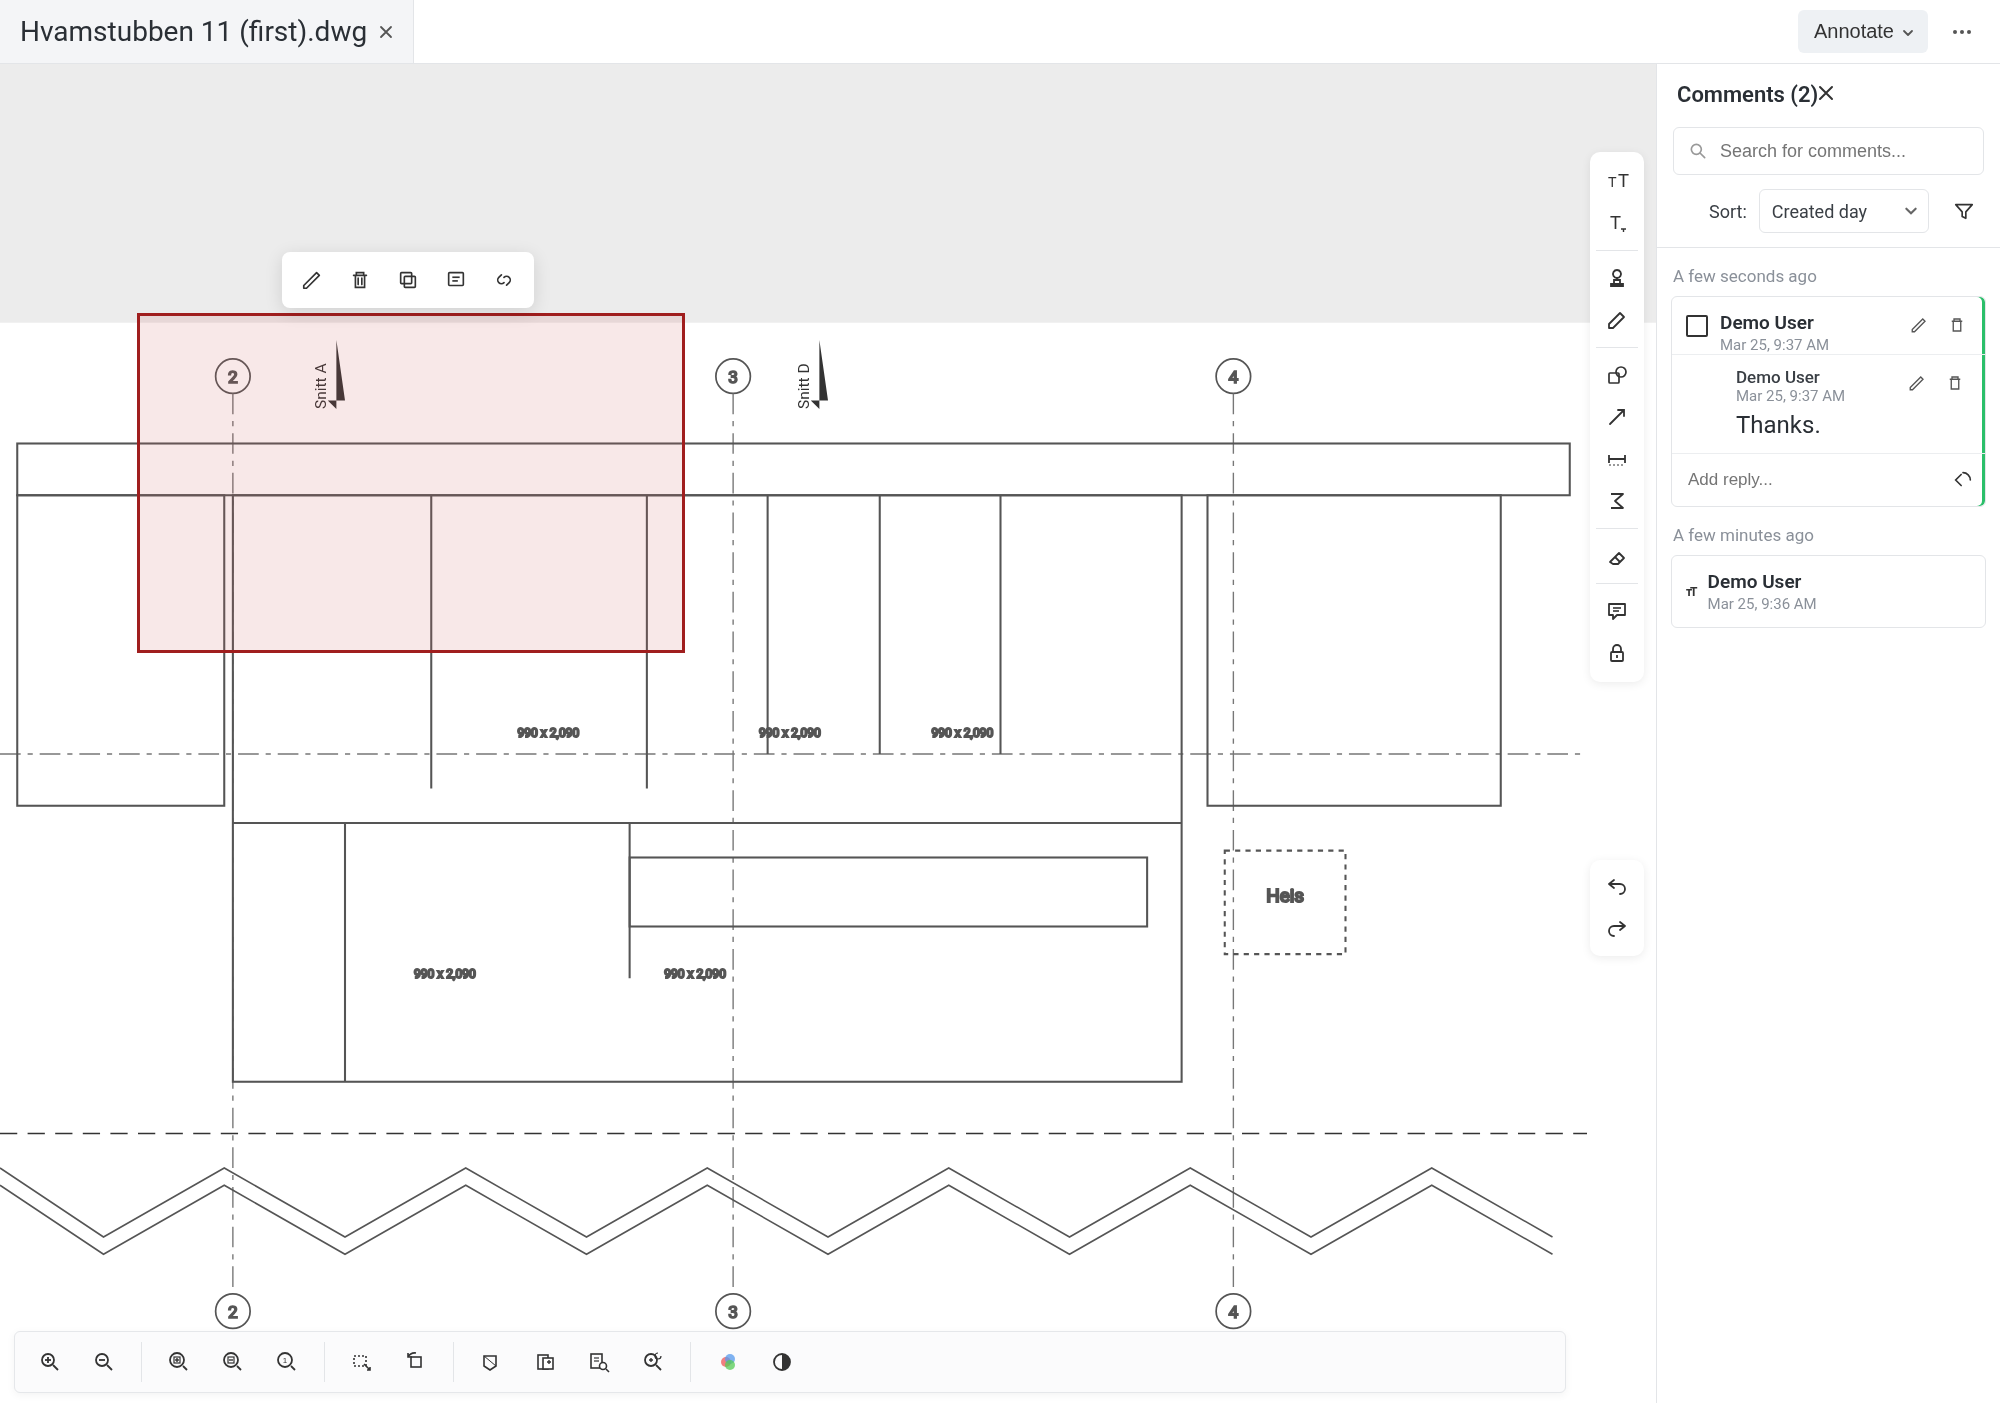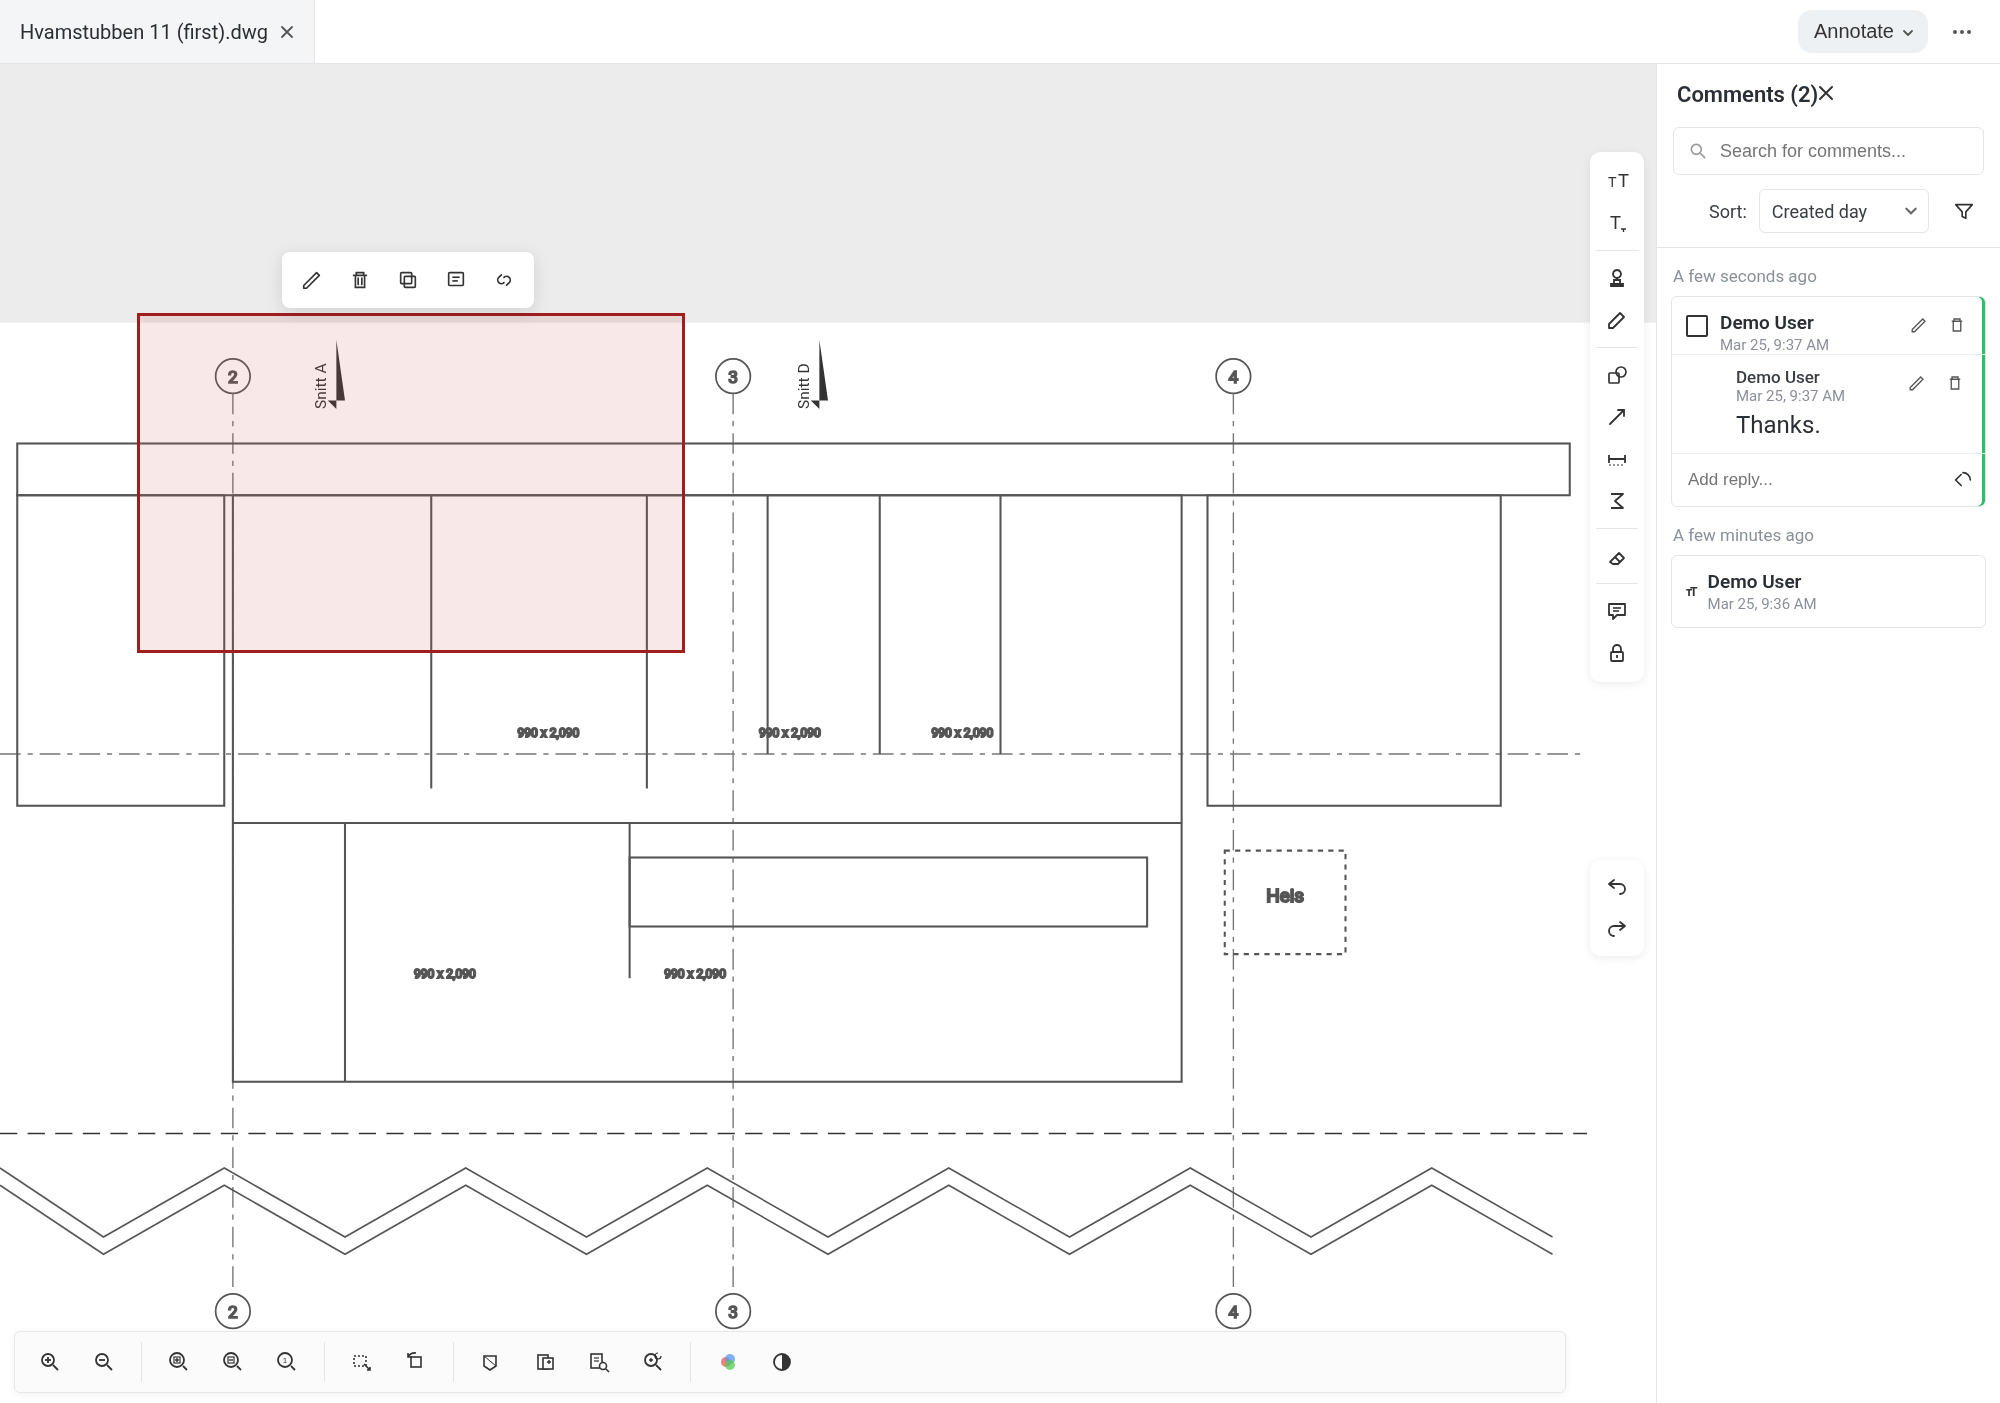--- a/index.html
+++ b/index.html
@@ -1,24 +1,24 @@
 <!DOCTYPE html>
 <html><head>
 <meta charset="utf-8">
 <style>
 * { box-sizing: border-box; margin: 0; padding: 0; }
 html, body { width: 100%; height: 100%; font-family: -apple-system, BlinkMacSystemFont, "Segoe UI", Roboto, Arial, sans-serif; background: #f5f5f5; color: #2a2f35; }
 body { display: flex; flex-direction: column; overflow: hidden; }
 
 
 .topbar { height: 64px; background: #fff; border-bottom: 1px solid #e3e5e8; display: flex; align-items: center; padding: 0 18px 0 0; }
-.tab { display: flex; align-items: center; gap: 12px; padding: 8px 20px; height: 100%; background: #f4f5f7; border-right: 1px solid #e3e5e8; position: relative; font-size: 20px; }
+.tab { display: flex; align-items: center; gap: 12px; padding: 8px 20px; height: 100%; background: #f4f5f7; border-right: 1px solid #e3e5e8; position: relative; font-size: 28px; }
 .tab-close { width: 14px; height: 14px; cursor: pointer; }
 .topbar-spacer { flex: 1; }
-.annotate-btn { display: flex; align-items: center; gap: 8px; background: #eef1f4; border: none; padding: 10px 16px; border-radius: 14px; font-size: 20px; cursor: pointer; color: #333; }
+.annotate-btn { display: flex; align-items: center; gap: 8px; background: #eef1f4; border: none; padding: 10px 16px; border-radius: 6px; font-size: 20px; cursor: pointer; color: #333; }
 .chev-down { display: inline-block; width: 10px; height: 10px; }
 .more-btn { margin-left: 14px; width: 40px; height: 40px; border: none; background: transparent; cursor: pointer; display: flex; align-items: center; justify-content: center; }
 
 
 .main { flex: 1; display: flex; overflow: hidden; }
 .canvas-wrap { flex: 1; position: relative; background: #ececec; overflow: hidden; }
 
 
 .annotation-rect { position: absolute; left: 137px; top: 249px; width: 548px; height: 340px; border: 3px solid #a01e1e; background: rgba(205,92,92,0.14); }
 .context-toolbar { position: absolute; left: 282px; top: 188px; background: #fff; border-radius: 8px; box-shadow: 0 4px 18px rgba(0,0,0,0.12); display: flex; padding: 8px 10px; gap: 8px; }

